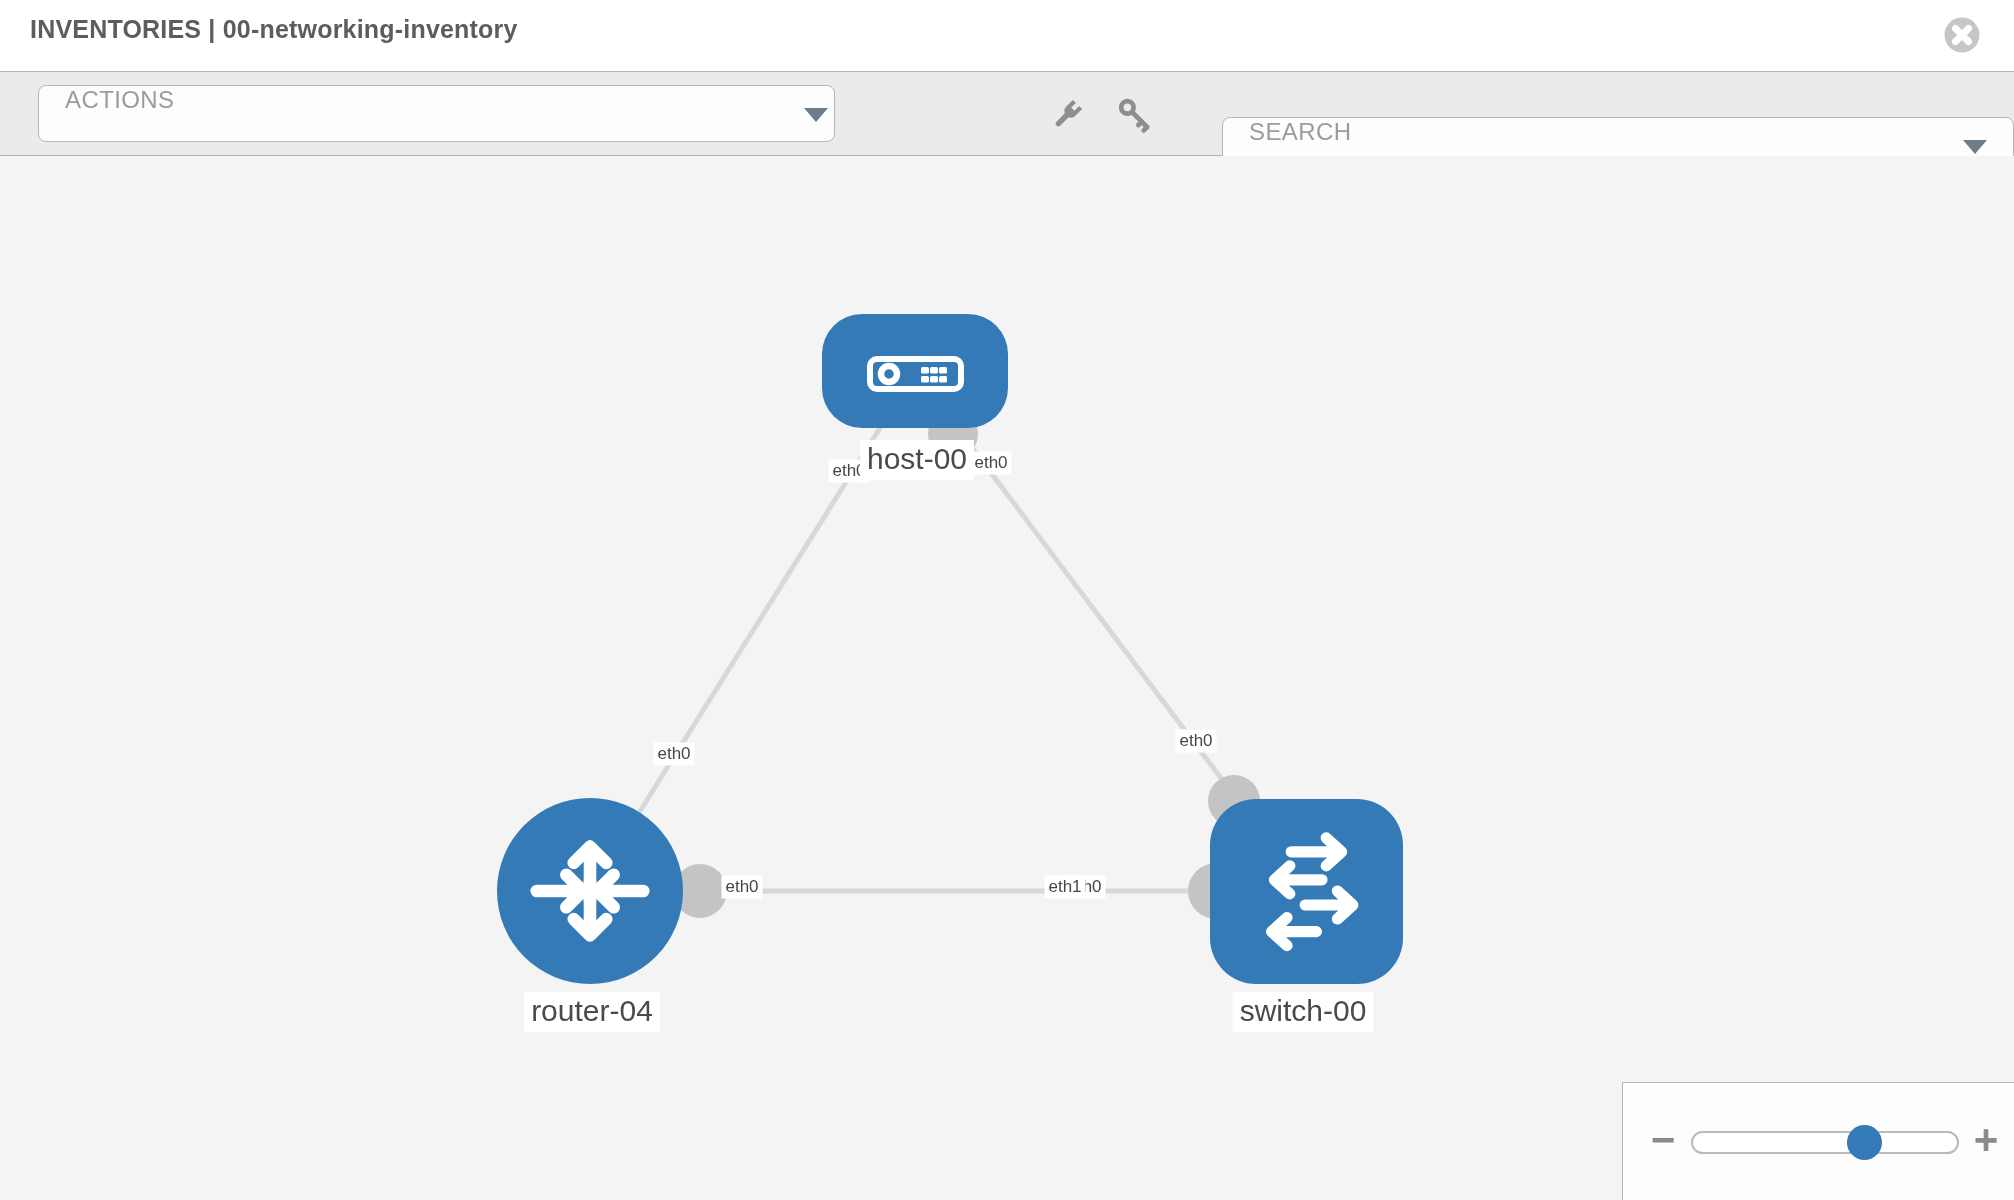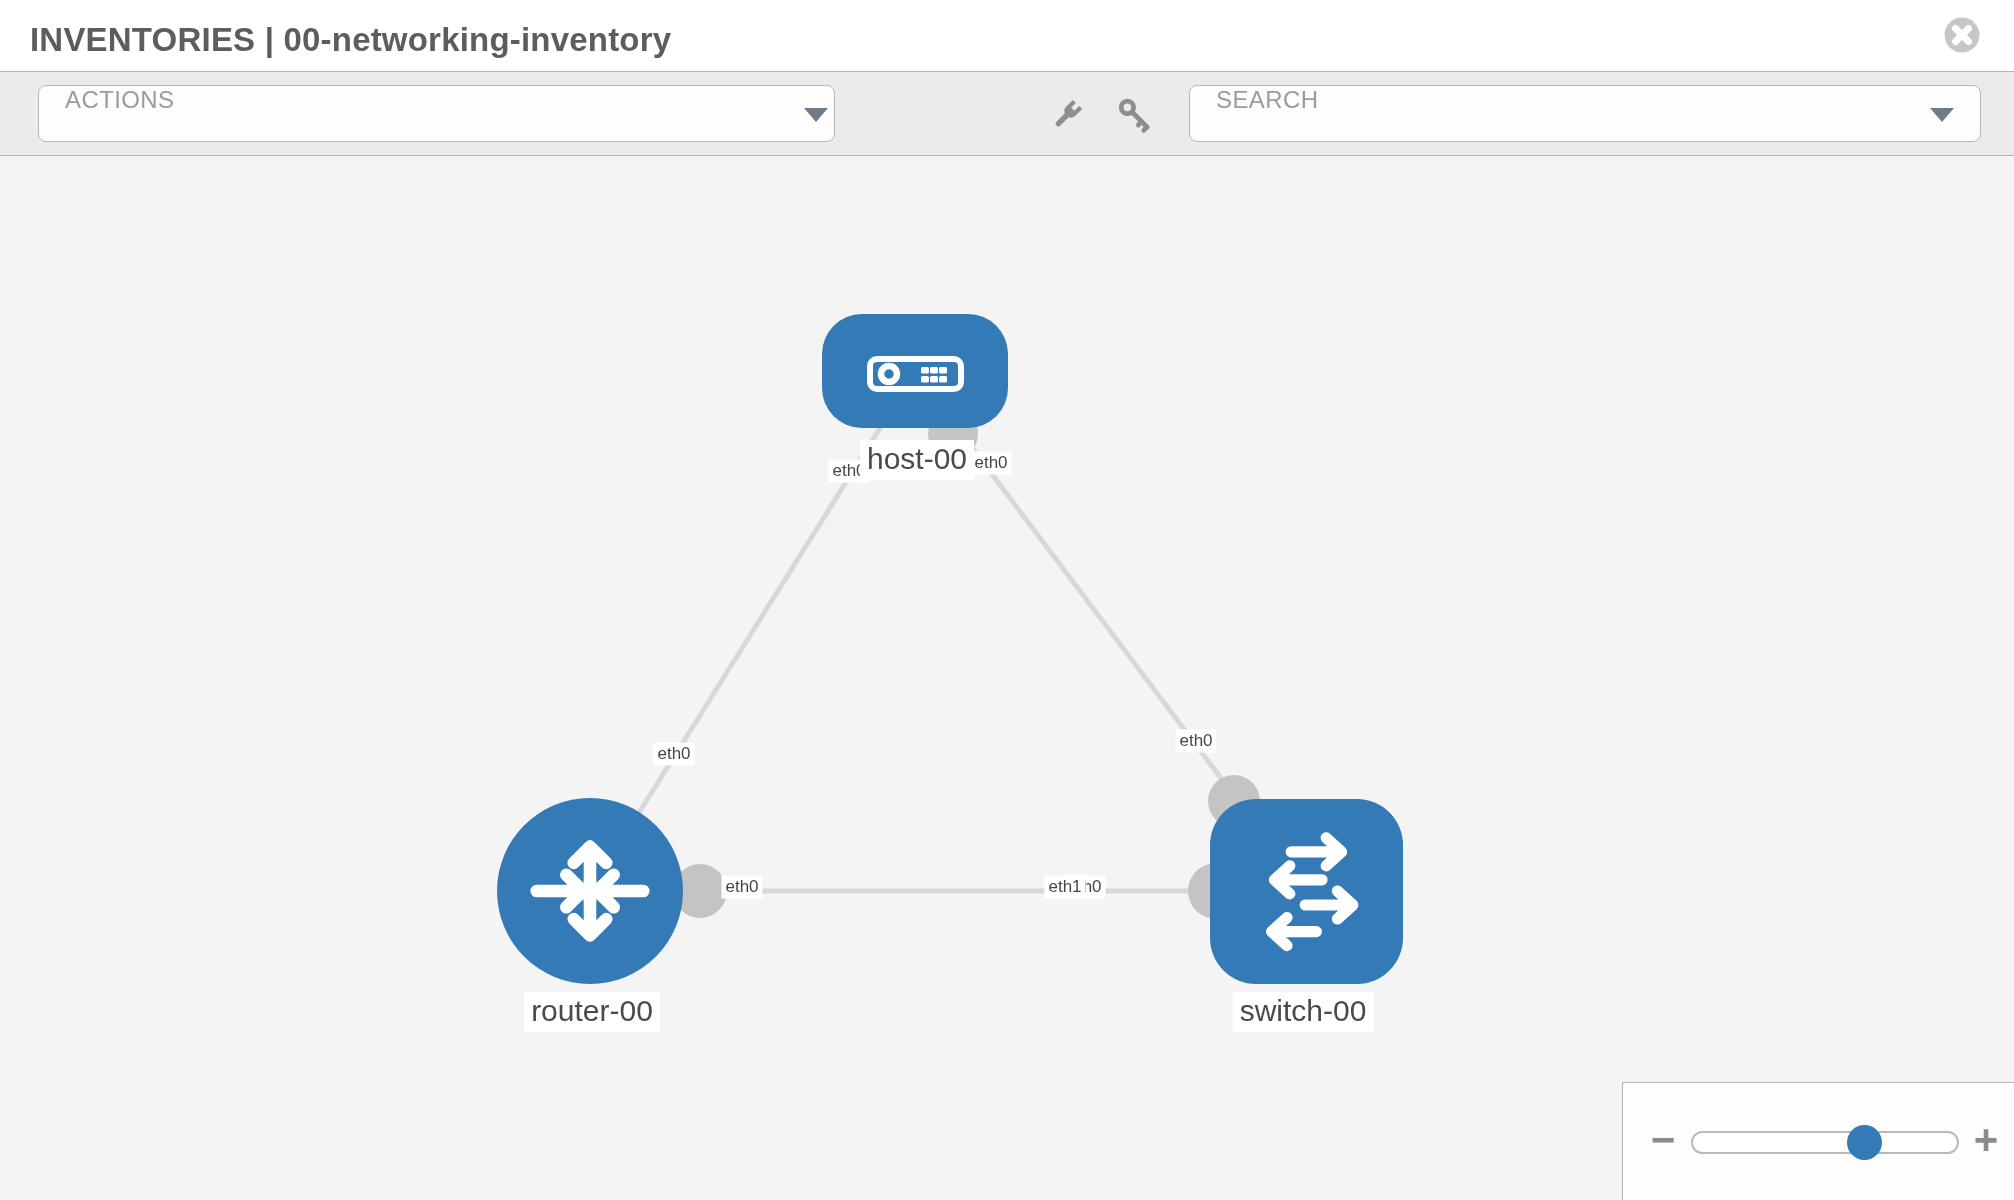--- a/index.html
+++ b/index.html
@@ -2,36 +2,36 @@
 <html><head>
 <meta charset="utf-8">
 <style>
   * { margin:0; padding:0; box-sizing:border-box; }
   html,body { width:2014px; height:1200px; overflow:hidden; background:#fff;
               font-family:"Liberation Sans", sans-serif; }
   .app { position:relative; width:2014px; height:1200px; }
 
   
   .header { position:absolute; left:0; top:0; width:100%; height:71px; background:#fff; }
-  .page-title { position:absolute; left:30px; top:21px; font-size:33px; font-weight:700;
+  .page-title { position:absolute; left:30px; top:15px; font-size:25px; font-weight:700;
                 color:#5d5d5d; letter-spacing:.2px; }
   .close-btn { position:absolute; left:1944px; top:17px; width:36px; height:36px; cursor:pointer; }
 
   
   .toolbar { position:absolute; left:0; top:71px; width:100%; height:85px; background:#ebebeb;
              border-top:1px solid #b5b5b5; border-bottom:1px solid #b5b5b5; }
   .dropdown { position:absolute; top:13px; height:57px; background:#fdfdfd;
               border:1px solid #b7b7b7; border-radius:8px; display:flex; align-items:flex-start;
               cursor:pointer; }
   .dropdown .dd-label { font-size:24px; color:#9b9b9b; padding-left:26px; letter-spacing:.4px; }
   .caret { position:absolute; width:0; height:0; border-left:12px solid transparent;
            border-right:12px solid transparent; border-top:14px solid #6e7c8a; top:22px; }
   .dd-actions { left:38px; width:797px; }
   .dd-actions .caret { left:765px; }
-  .dd-search  { left:1189px; width:792px; }
+  .dd-search  { left:1222px; width:792px;margin-top:32px; }
   .dd-search .caret { left:740px; }
   .tool-icon { position:absolute; top:24px; width:38px; height:38px; cursor:pointer; }
   .tool-icon.wrench { left:1048px; }
   .tool-icon.key    { left:1116px; }
 
   
   .canvas { position:absolute; left:0; top:156px; width:2014px; height:1044px;
             background:#f4f4f4; overflow:hidden; }
   .topology-svg { position:absolute; left:0; top:0; }
 
@@ -154,21 +154,21 @@
 
     <div class="net-label if-label" style="left:849px;  top:315px;">eth0</div>
     <div class="net-label if-label" style="left:991px;  top:307px;">eth0</div>
     <div class="net-label if-label" style="left:674px;  top:598px;">eth0</div>
     <div class="net-label if-label" style="left:1196px; top:585px;">eth0</div>
     <div class="net-label if-label" style="left:742px;  top:731px;">eth0</div>
     <div class="net-label if-label" style="left:1085px; top:731px;">eth0</div>
     <div class="net-label if-label" style="left:1065px; top:731px;">eth1</div>
 
     <div class="net-label node-label" style="left:917px;  top:304px;">host-00</div>
-    <div class="net-label node-label" style="left:592px;  top:856px;">router-00</div>
+    <div class="net-label node-label" style="left:592px;  top:856px;">router-04</div>
     <div class="net-label node-label" style="left:1303px; top:856px;">switch-00</div>
   </div>
 
   <div class="zoom-panel">
     <div class="zoom-btn zoom-minus">−</div>
     <div class="zoom-track"></div>
     <div class="zoom-thumb"></div>
     <div class="zoom-btn zoom-plus">+</div>
   </div>
 

